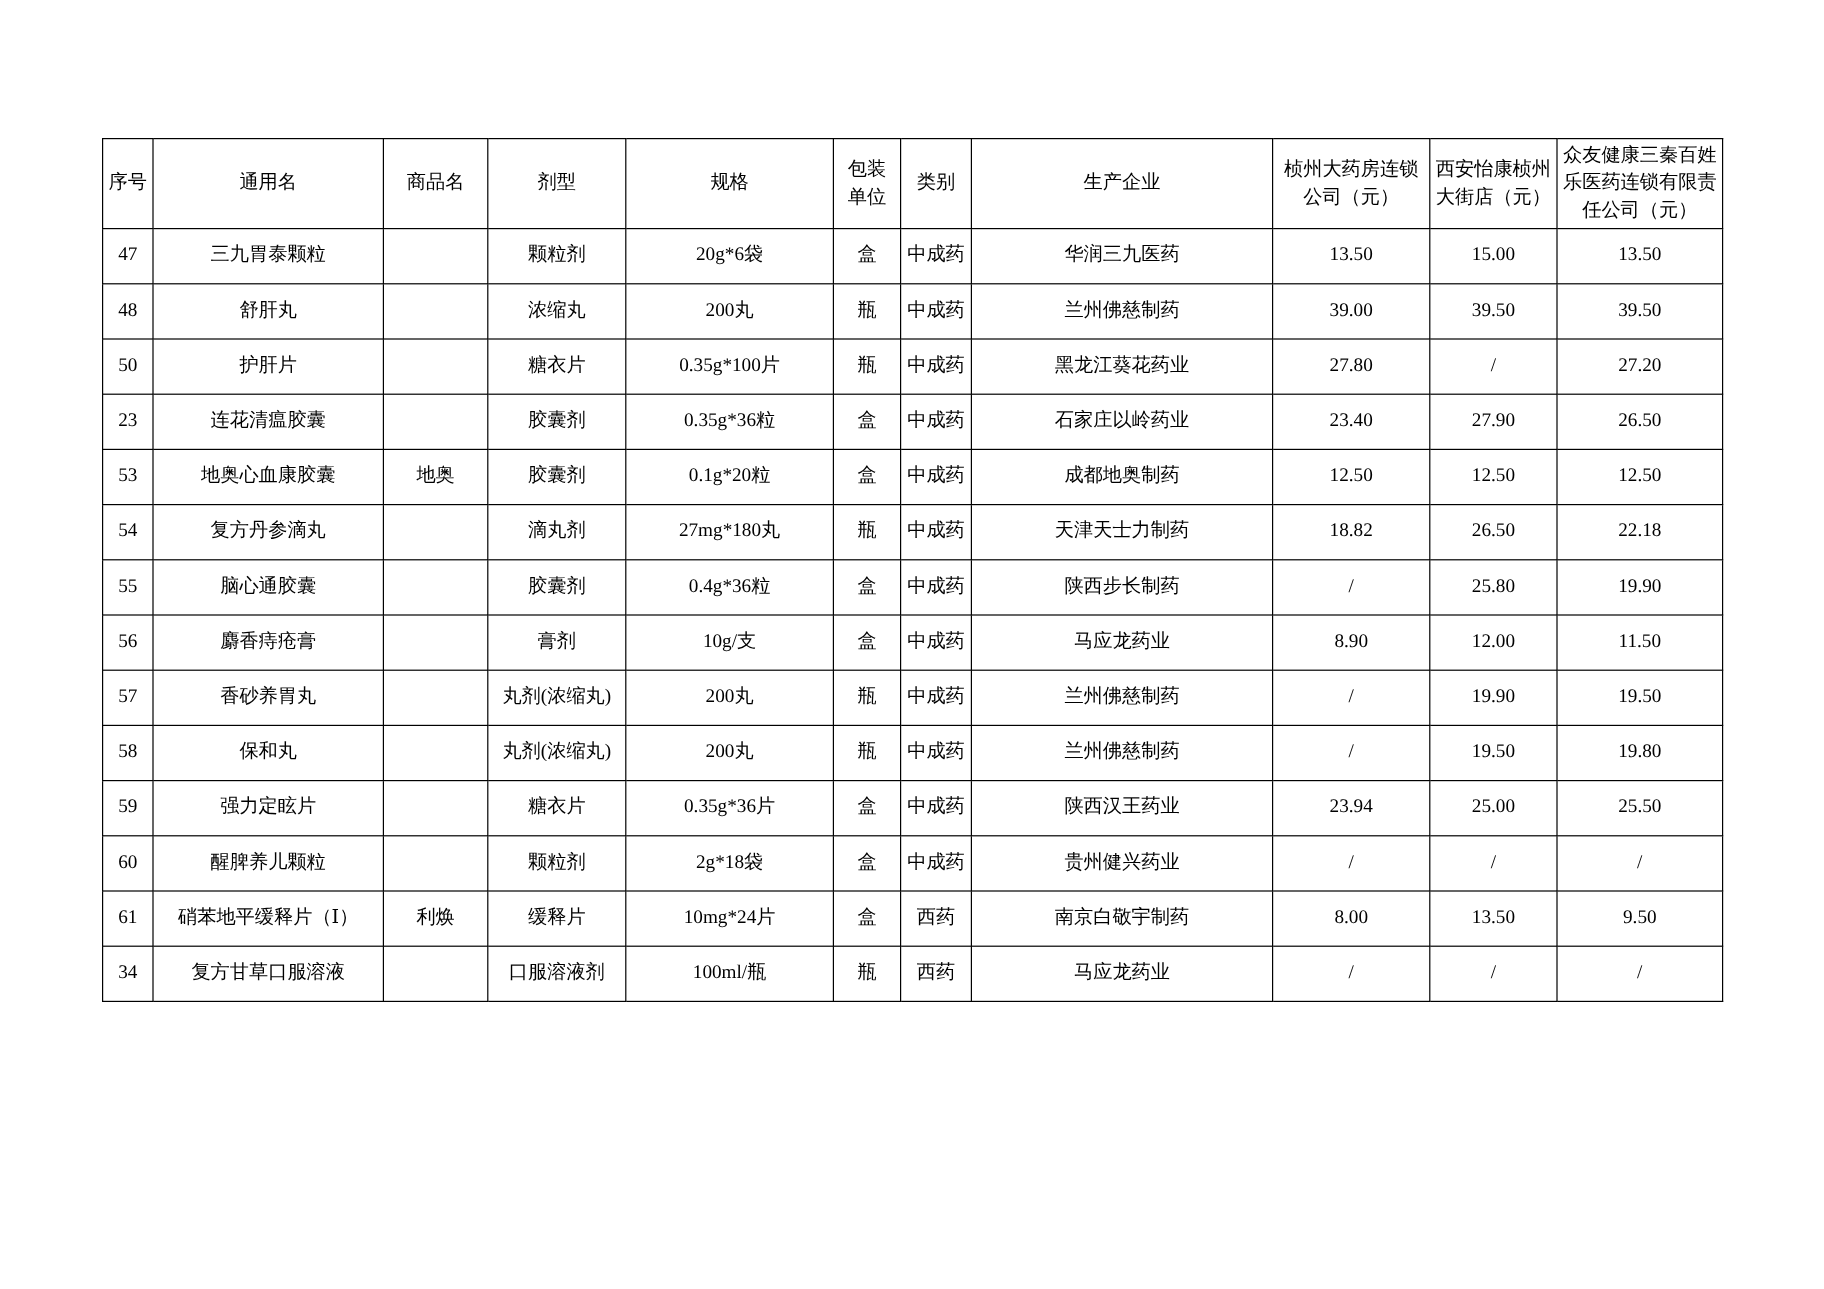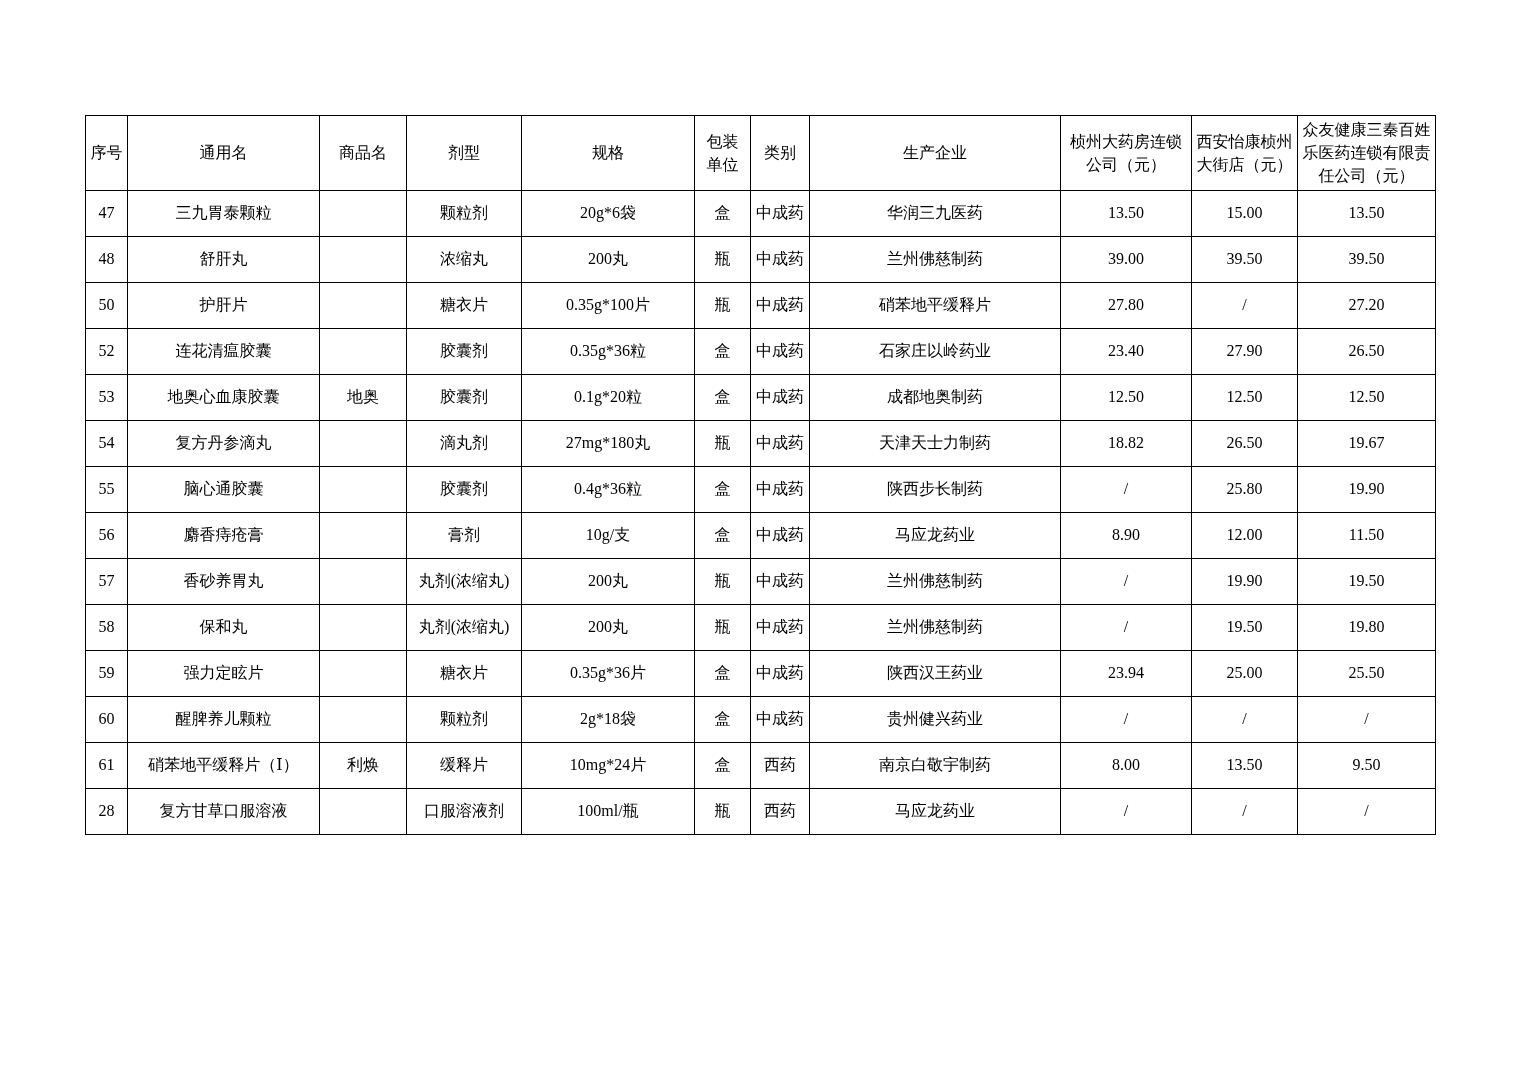--- a/index.html
+++ b/index.html
@@ -114,27 +114,27 @@
           <td>39.50</td>
         </tr>
         <tr>
           <td>50</td>
           <td>护肝片</td>
           <td></td>
           <td>糖衣片</td>
           <td>0.35g*100片</td>
           <td>瓶</td>
           <td>中成药</td>
-          <td>硝苯地平缓释片</td>
+          <td>黑龙江葵花药业</td>
           <td>27.80</td>
           <td>/</td>
           <td>27.20</td>
         </tr>
         <tr>
-          <td>52</td>
+          <td>23</td>
           <td>连花清瘟胶囊</td>
           <td></td>
           <td>胶囊剂</td>
           <td>0.35g*36粒</td>
           <td>盒</td>
           <td>中成药</td>
           <td>石家庄以岭药业</td>
           <td>23.40</td>
           <td>27.90</td>
           <td>26.50</td>
@@ -156,21 +156,21 @@
           <td>54</td>
           <td>复方丹参滴丸</td>
           <td></td>
           <td>滴丸剂</td>
           <td>27mg*180丸</td>
           <td>瓶</td>
           <td>中成药</td>
           <td>天津天士力制药</td>
           <td>18.82</td>
           <td>26.50</td>
-          <td>19.67</td>
+          <td>22.18</td>
         </tr>
         <tr>
           <td>55</td>
           <td>脑心通胶囊</td>
           <td></td>
           <td>胶囊剂</td>
           <td>0.4g*36粒</td>
           <td>盒</td>
           <td>中成药</td>
           <td>陕西步长制药</td>
@@ -250,21 +250,21 @@
           <td>缓释片</td>
           <td>10mg*24片</td>
           <td>盒</td>
           <td>西药</td>
           <td>南京白敬宇制药</td>
           <td>8.00</td>
           <td>13.50</td>
           <td>9.50</td>
         </tr>
         <tr>
-          <td>28</td>
+          <td>34</td>
           <td>复方甘草口服溶液</td>
           <td></td>
           <td>口服溶液剂</td>
           <td>100ml/瓶</td>
           <td>瓶</td>
           <td>西药</td>
           <td>马应龙药业</td>
           <td>/</td>
           <td>/</td>
           <td>/</td>

